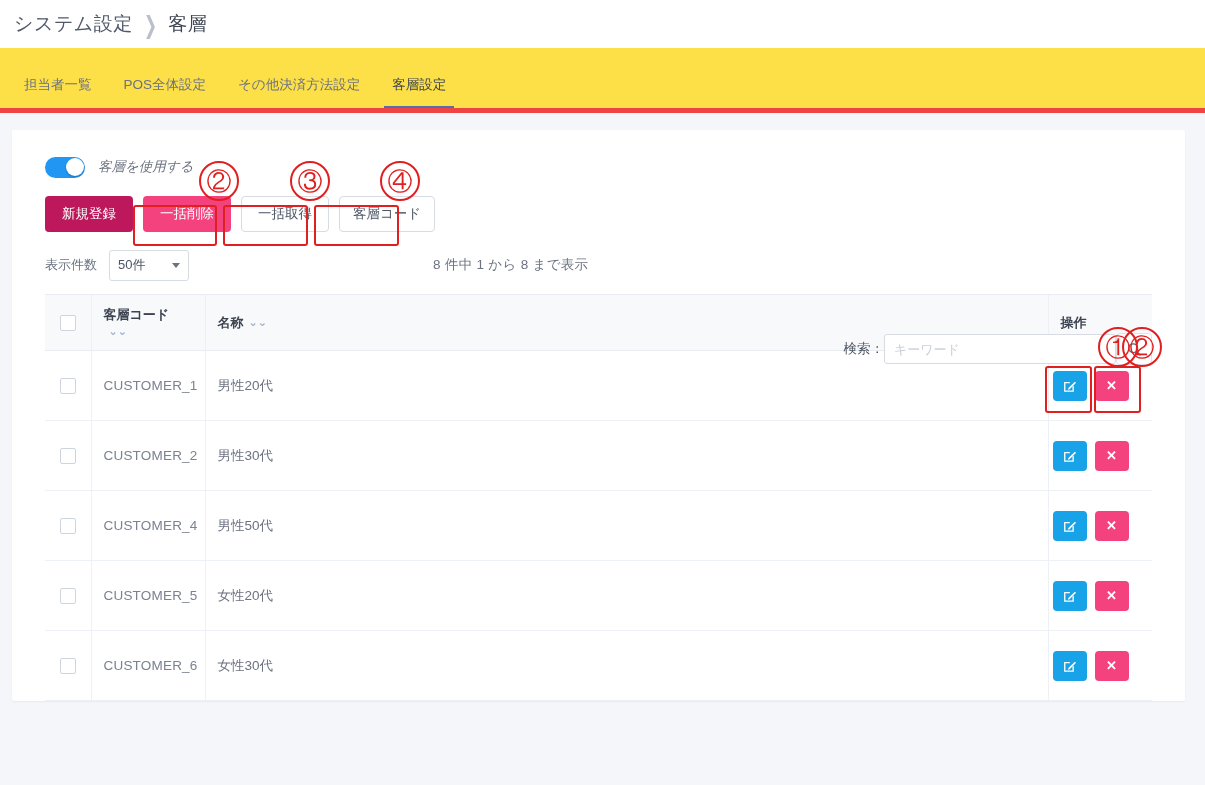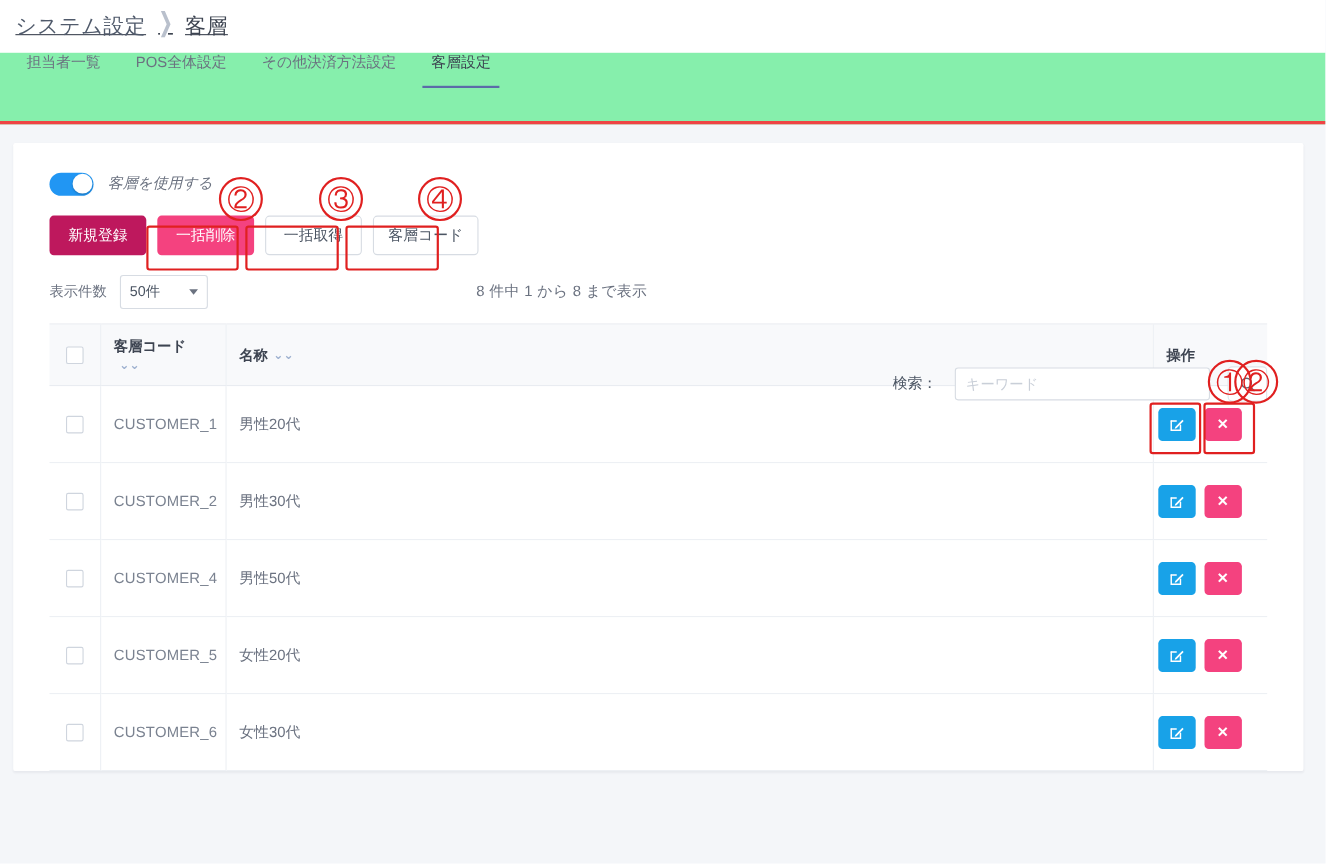--- a/index.html
+++ b/index.html
@@ -15,46 +15,46 @@
   }
 
   
   .page-header {
     height: 48px;
     background: #ffffff;
     display: flex;
     align-items: center;
     padding: 0 0 0 14px;
   }
-  .breadcrumb { display: flex; align-items: flex-start; gap: 11px; text-decoration: underline; }
+  .breadcrumb { display: flex; align-items: center; gap: 11px; }
   .crumb-root {
     font-size: 19px;
     color: #505a6b;
     letter-spacing: .5px;
   }
   .crumb-sep {
     color: #b9c0cc;
     font-size: 16px;
     transform: scaleY(1.5);
     display: inline-block;
   }
   .crumb-current {
     font-size: 19px;
     color: #3d4451;
     letter-spacing: .5px;
   }
 
   
   .tab-strip {
-    background: #86efac;
+    background: #fde047;
     height: 65px;
     display: flex;
-    align-items: flex-start;
+    align-items: flex-end;
     padding-left: 8px;
-    border-bottom: 3px solid #ef4444;
+    border-bottom: 5px solid #ef4444;
   }
   .tab {
     font-size: 13.5px;
     color: #6b7280;
     padding: 0 16px 14px 16px;
     position: relative;
     cursor: pointer;
     white-space: nowrap;
   }
   .tab.active { color: #3d4451; }
@@ -164,21 +164,21 @@
     letter-spacing: .3px;
   }
 
   
   .search-wrap {
     position: absolute;
     right: 33px;
     top: 203px;
     display: flex;
     align-items: center;
-    gap: 16px;
+    gap: 0;
   }
   .search-label { font-size: 13.5px; color: #4b5563; }
   .search-input {
     width: 232px; height: 30px;
     border: 1px solid #d7dce3;
     border-radius: 3px;
     padding: 0 9px;
     font-size: 13px;
     font-family: inherit;
     color: #4b5563;

